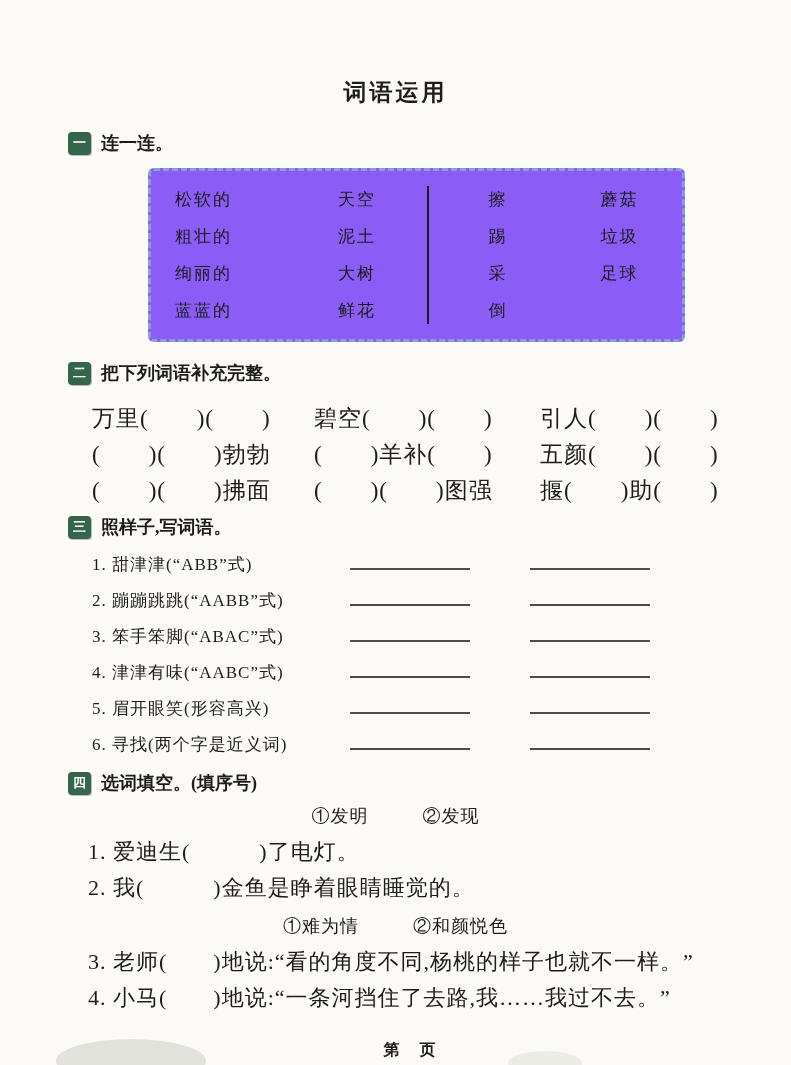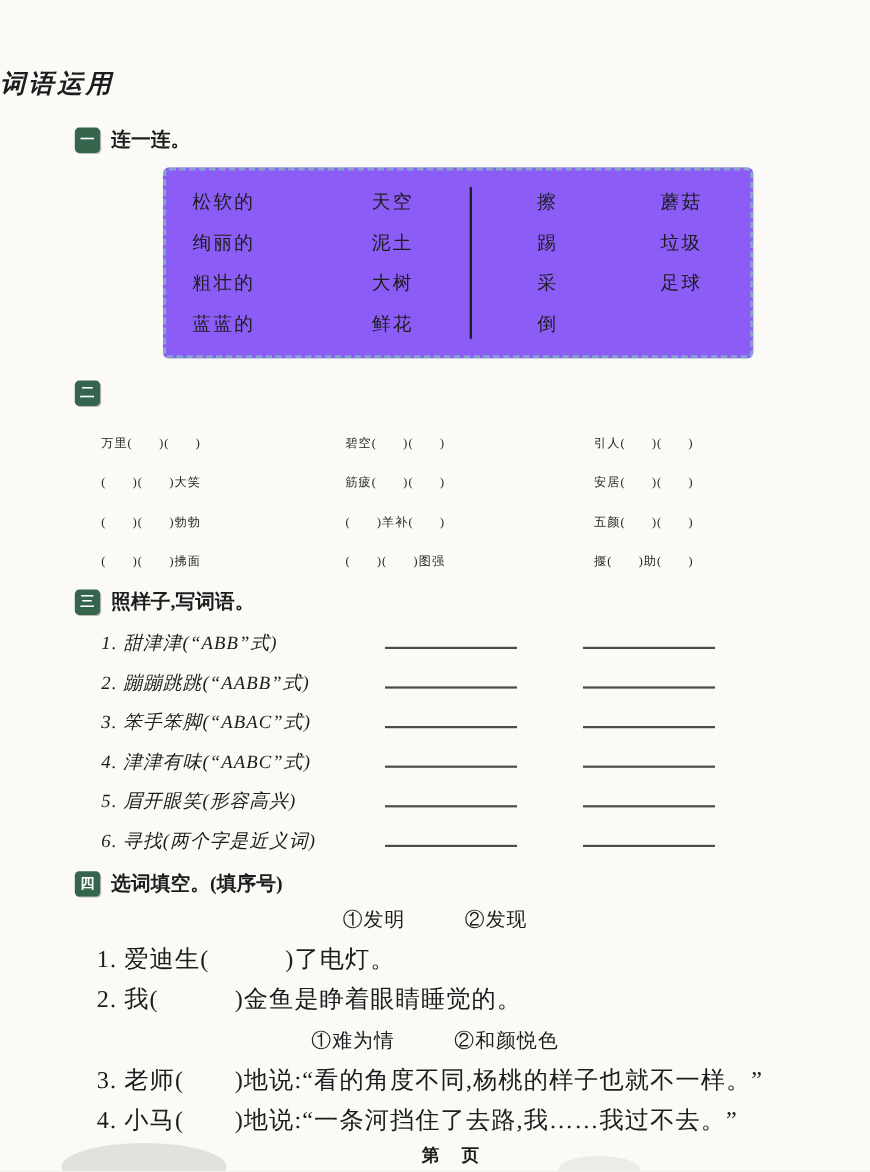--- a/index.html
+++ b/index.html
@@ -3,22 +3,22 @@
 <meta charset="utf-8">
 <style>
   html,body{margin:0;padding:0;background:#e9e9e6;}
   .page{
     position:relative; width:791px; height:1065px; margin:0 auto;
     background:#fbfaf7; overflow:hidden;
     font-family:"Liberation Serif","DejaVu Serif",serif;
     color:#1c1c1c;
   }
   .title{
-    padding-top:62px; 
-    font-size:23px; font-weight:bold; letter-spacing:3px; line-height:30px;font-style:italic;
+    padding-top:78px; text-align:center;
+    font-size:23px; font-weight:bold; letter-spacing:3px; line-height:30px;
   }
   .sec-header{
     display:flex; align-items:center; gap:10px;
     margin:22px 0 0 68px; font-size:18px; font-weight:bold; height:26px;
   }
   .sec-header.h2{margin-top:18px;}
   .sec-header.h3{margin-top:6px;}
   .sec-header.h4{margin-top:6px;}
   .badge{
     width:23px; height:23px; flex:0 0 23px;
@@ -34,26 +34,26 @@
     padding:10px 0; display:flex; background:#8b5cf6;
   }
   .mcol{line-height:37px; font-size:17px; letter-spacing:2px;}
   .mc1{width:163px; padding-left:24px;}
   .mc2{width:89px;}
   .mdiv{width:2px; background:#1b1b1b; height:138px; align-self:center;}
   .mc3{width:138px; text-align:center;}
   .mc4{flex:1; text-align:center; padding-right:10px;}
   
   .cw-wrap{margin:14px 0 0 92px;}
-  .cw-row{display:flex; height:36px; align-items:center; font-size:11px; letter-spacing:1px;}
+  .cw-row{display:flex; height:36px; align-items:center; font-size:23px; letter-spacing:1px;}
   .cw-cell{width:222px; white-space:nowrap;}
   .cw-cell.c2{width:226px;}
   .cw-cell.c3{flex:1;}
   
-  .ww-wrap{margin:8px 0 0 92px;font-style:italic;}
+  .ww-wrap{margin:8px 0 0 92px;}
   .ww-item{height:36px; line-height:30px; font-size:17px; white-space:nowrap;}
   .ww-label{display:inline-block; width:258px; letter-spacing:1px; vertical-align:baseline;}
   .blank{
     display:inline-block; width:120px; height:20px;
     border-bottom:2px solid #4c4c4c; vertical-align:baseline;
   }
   .blank.b2{margin-left:60px;}
   
   .opt-row{
     display:flex; justify-content:center; gap:54px;
@@ -79,22 +79,22 @@
   <div class="title">词语运用</div>
 
   <div class="sec-header">
     <span class="badge">一</span>
     <span>连一连。</span>
   </div>
 
   <div class="match-box">
     <div class="mcol mc1">
       <div>松软的</div>
+      <div>粗壮的</div>
       <div>绚丽的</div>
-      <div>粗壮的</div>
       <div>蓝蓝的</div>
     </div>
     <div class="mcol mc2">
       <div>天空</div>
       <div>泥土</div>
       <div>大树</div>
       <div>鲜花</div>
     </div>
     <div class="mdiv"></div>
     <div class="mcol mc3">
@@ -105,32 +105,28 @@
     </div>
     <div class="mcol mc4">
       <div>蘑菇</div>
       <div>垃圾</div>
       <div>足球</div>
     </div>
   </div>
 
   <div class="sec-header h2">
     <span class="badge">二</span>
+    <span>把下列词语补充完整。</span>
   </div>
 
   <div class="cw-wrap">
     <div class="cw-row">
       <span class="cw-cell">万里(　　)(　　)</span>
       <span class="cw-cell c2">碧空(　　)(　　)</span>
       <span class="cw-cell c3">引人(　　)(　　)</span>
-    </div>
-    <div class="cw-row">
-      <span class="cw-cell">(　　)(　　)大笑</span>
-      <span class="cw-cell c2">筋疲(　　)(　　)</span>
-      <span class="cw-cell c3">安居(　　)(　　)</span>
     </div>
     <div class="cw-row">
       <span class="cw-cell">(　　)(　　)勃勃</span>
       <span class="cw-cell c2">(　　)羊补(　　)</span>
       <span class="cw-cell c3">五颜(　　)(　　)</span>
     </div>
     <div class="cw-row">
       <span class="cw-cell">(　　)(　　)拂面</span>
       <span class="cw-cell c2">(　　)(　　)图强</span>
       <span class="cw-cell c3">揠(　　)助(　　)</span>

